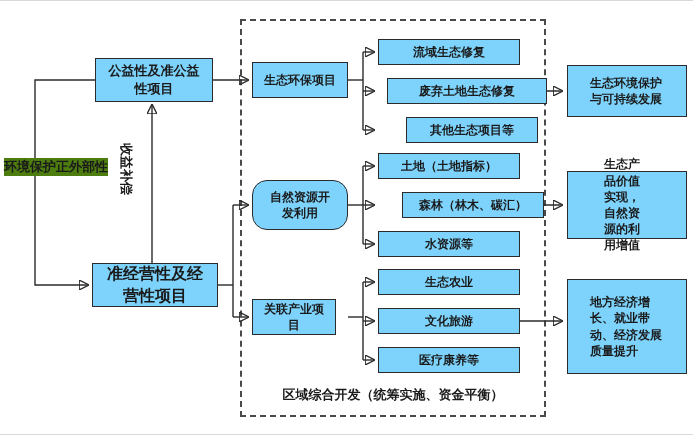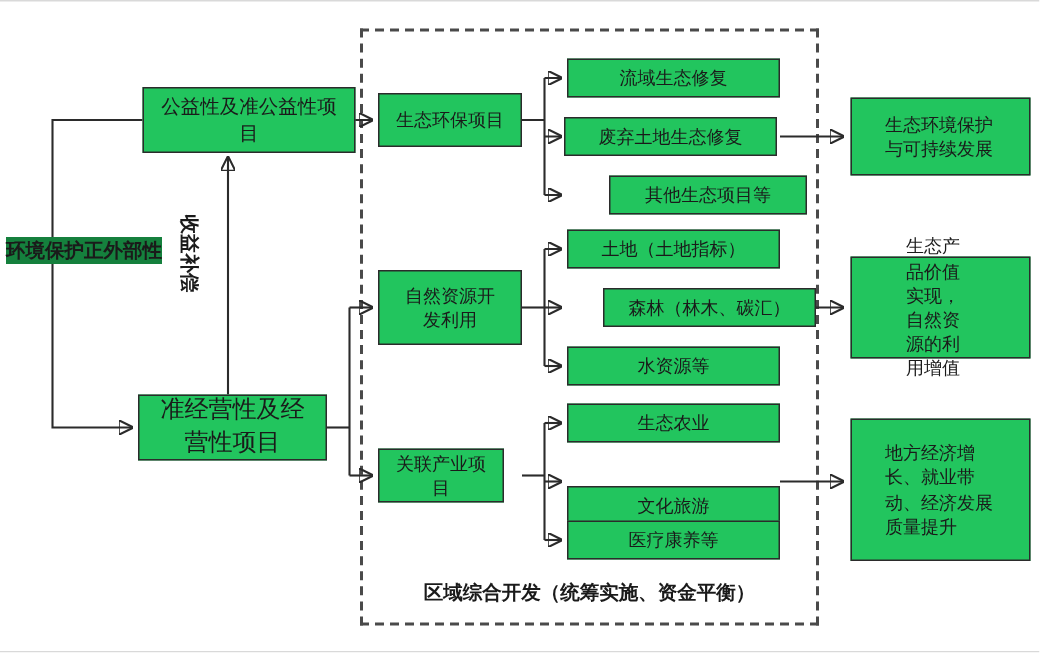--- a/index.html
+++ b/index.html
@@ -10,43 +10,43 @@
     font-family:"Liberation Sans","DejaVu Sans",sans-serif;
     border-top:1px solid #d9d9d9;
     border-bottom:1px solid #d9d9d9;
     box-sizing:border-box;
     overflow:hidden;
     color:#1a1a1a;
   }
   .box{
     position:absolute;
     border:1.5px solid #2b2b2b;
-    background:#22c55e;
+    background:#7dd3fc;
     box-sizing:border-box;
     display:flex;
     align-items:center;
     justify-content:center;
     text-align:center;
-    font-weight:normal;
+    font-weight:bold;
     font-size:12px;
     line-height:1.35;
     z-index:2;
     line-break:strict;
   }
   .outcome{
     text-align:left;
     justify-content:flex-start;
   }
   .free-label{
     position:absolute;
     font-weight:bold;
     font-size:13px;
     white-space:nowrap;
     z-index:2;
-    background:#15803d;
+    background:#4d7c0f;
   }
   .dashed{
     position:absolute;
     left:240px;top:18px;width:306px;height:398px;
     border:2px dashed #4a4a4a;
     box-sizing:border-box;
     z-index:0;
     background:transparent;
   }
   .container-label{
@@ -127,44 +127,44 @@
     <g>
       <line x1="520" y1="90" x2="562" y2="90" marker-end="url(#ah)"></line>
       <line x1="520" y1="204" x2="562" y2="204" marker-end="url(#ah)"></line>
       <line x1="520" y1="320" x2="562" y2="320" marker-end="url(#ah)"></line>
     </g>
   </svg>
 
   <div class="dashed"></div>
   <div class="container-label">区域综合开发（统筹实施、资金平衡）</div>
 
-  <div class="box" style="left:95px;top:57px;width:142px;height:44px;padding:0 10px;font-size:13px;">公益性及准公益性项目</div>
+  <div class="box" style="left:95px;top:57px;width:118px;height:44px;padding:0 10px;font-size:13px;">公益性及准公益性项目</div>
 
   <div class="box" style="left:92px;top:262px;width:126px;height:44px;padding:0 13px;font-size:16px;">准经营性及经营性项目</div>
 
   <div class="free-label" style="left:4px;top:157px;">环境保护正外部性</div>
 
   <div class="free-label" style="left:99px;top:160px;width:56px;height:16px;text-align:center;transform:rotate(90deg);background:transparent;">收益补偿</div>
 
   <div class="box" style="left:252px;top:61px;width:96px;height:36px;padding:0 9px;">生态环保项目</div>
 
-  <div class="box" style="left:252px;top:179px;width:96px;height:50px;padding:0 14px;">自然资源开发利用</div>
+  <div class="box" style="left:252px;top:179px;width:96px;height:50px;padding:0 14px;border-radius:15px;">自然资源开发利用</div>
 
   <div class="box" style="left:252px;top:298px;width:84px;height:36px;padding:0 9px;">关联产业项目</div>
 
   <div class="box" style="left:378px;top:38px;width:142px;height:26px;">流域生态修复</div>
-  <div class="box" style="left:376px;top:77px;width:142px;height:26px;">废弃土地生态修复</div>
+  <div class="box" style="left:387px;top:77px;width:160px;height:26px;">废弃土地生态修复</div>
   <div class="box" style="left:378px;top:116px;width:132px;height:26px;margin-left:28px;">其他生态项目等</div>
 
   <div class="box" style="left:378px;top:152px;width:142px;height:26px;">土地（土地指标）</div>
   <div class="box" style="left:378px;top:191px;width:142px;height:26px;margin-left:24px;">森林（林木、碳汇）</div>
   <div class="box" style="left:378px;top:230px;width:142px;height:26px;">水资源等</div>
 
   <div class="box" style="left:378px;top:268px;width:142px;height:26px;">生态农业</div>
-  <div class="box" style="left:378px;top:307px;width:142px;height:26px;margin-top:16px;">文化旅游</div>
+  <div class="box" style="left:378px;top:307px;width:142px;height:26px;">文化旅游</div>
   <div class="box" style="left:378px;top:346px;width:142px;height:26px;">医疗康养等</div>
 
   <div class="box outcome" style="left:567px;top:64px;width:120px;height:52px;padding:16px 22px;">生态环境保护与可持续发展</div>
 
   <div class="box outcome" style="left:567px;top:170px;width:120px;height:68px;padding:0 36px;">生态产品价值实现，自然资源的利用增值</div>
 
   <div class="box outcome" style="left:567px;top:278px;width:120px;height:95px;padding:0 22px;">地方经济增长、就业带动、经济发展质量提升</div>
 
 </div>
 

